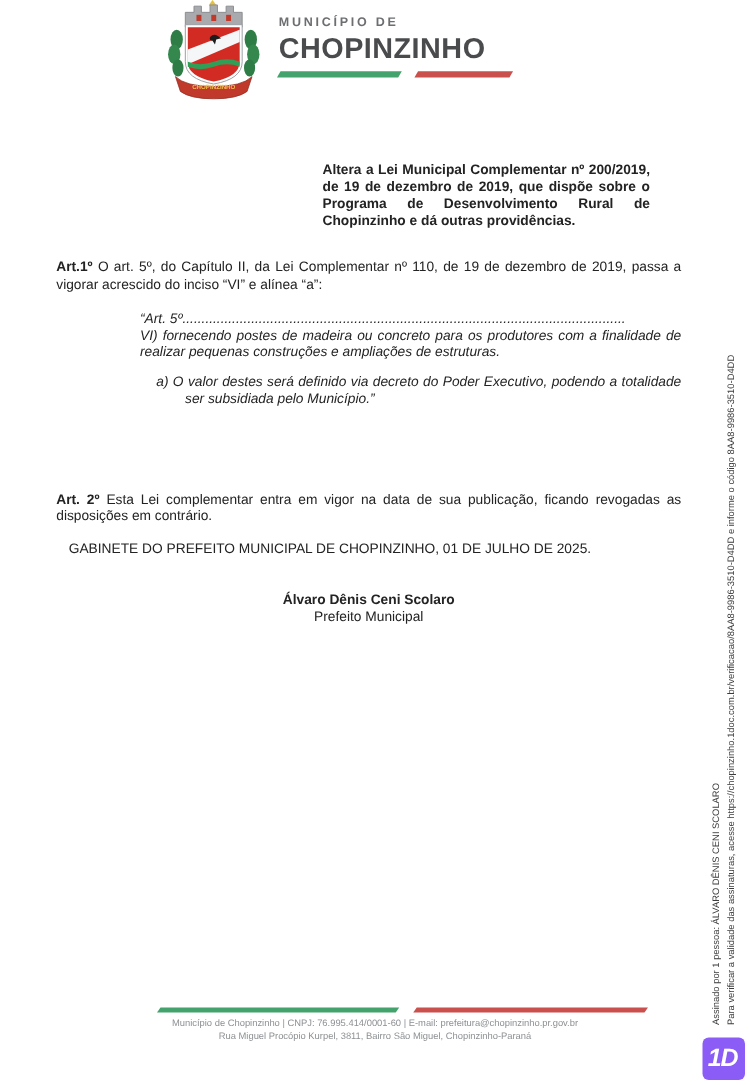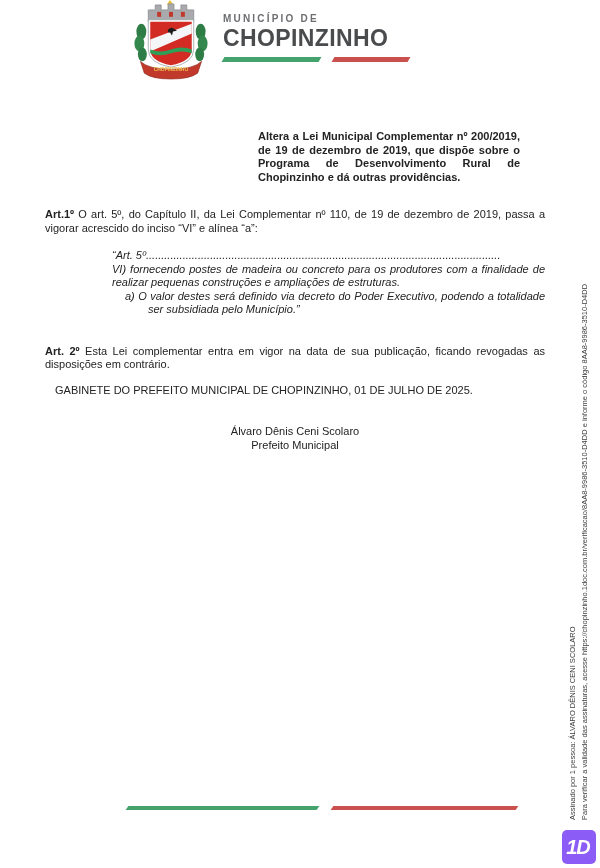--- a/index.html
+++ b/index.html
@@ -44,28 +44,28 @@
     font-weight: bold; text-align: justify;
   }
   .para { margin-top: 24px; text-align: justify; }
   .para .art-label { font-weight: bold; }
   .quote {
     margin-top: 14px; margin-left: 67px; width: 433px;
     font-style: italic; text-align: justify;
   }
   .dotline { white-space: nowrap; overflow: hidden; }
   .alinea {
-    margin-left: 13px;
+    margin-top: 10px; margin-left: 13px;
     padding-left: 23px; text-indent: -23px;
     text-align: justify;
   }
-  .para.art2 { margin-top: 28px; }
+  .para.art2 { margin-top: 67px; }
   .gabinete { margin-top: 12px; padding-left: 10px; }
   .signature { margin-top: 28px; text-align: center; }
-  .signature .name { font-weight: normal; }
+  .signature .name { font-weight: bold; }
 
   
   .footer-bars { position: absolute; top: 806px; left: 0; width: 600px; height: 5px; }
   .fbar { position: absolute; top: 0; height: 4px; transform: skewX(-35deg); }
   .fbar.green { left: 127px; width: 191px; }
   .fbar.red { left: 332px; width: 185px; }
   .footer-text {
     position: absolute; top: 814px; left: 0; width: 600px;
     text-align: center; font-size: 7.5px; line-height: 10px; color: #8d9093;
   }
@@ -155,20 +155,22 @@
       <div class="name">Álvaro Dênis Ceni Scolaro</div>
       <div>Prefeito Municipal</div>
     </div>
   </div>
 
   <div class="footer-bars">
     <div class="fbar green" style="background:#44a36c"></div>
     <div class="fbar red" style="background:#c9504c"></div>
   </div>
   <div class="footer-text">
+    <div>Município de Chopinzinho | CNPJ: 76.995.414/0001-60 | E-mail: prefeitura@chopinzinho.pr.gov.br</div>
+    <div>Rua Miguel Procópio Kurpel, 3811, Bairro São Miguel, Chopinzinho-Paraná</div>
   </div>
 
   <div class="side-sign">
     <div>Assinado por 1 pessoa:  ÁLVARO DÊNIS CENI SCOLARO</div>
     <div>Para verificar a validade das assinaturas, acesse https://chopinzinho.1doc.com.br/verificacao/8AA8-9986-3510-D4DD e informe o código 8AA8-9986-3510-D4DD</div>
   </div>
   <div class="onedoc-logo" style="background:#8b5cf6">
     <span>1D</span>
   </div>
 

